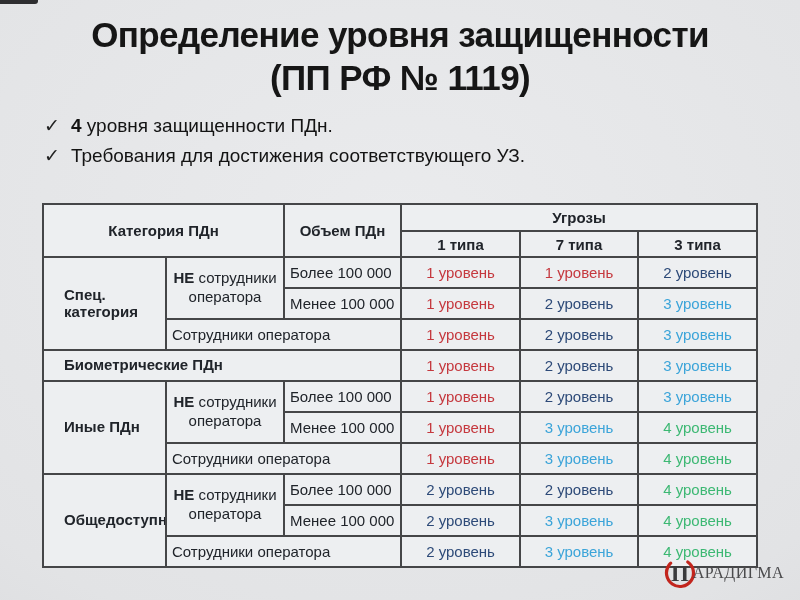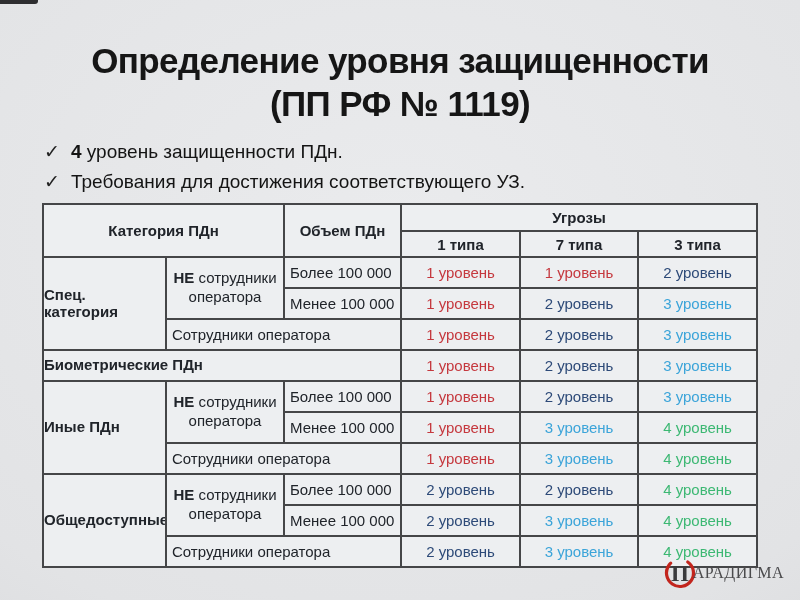--- a/index.html
+++ b/index.html
@@ -3,39 +3,39 @@
 <meta charset="utf-8">
 <style>
   html,body{margin:0;padding:0;}
   body{
     width:800px;height:600px;overflow:hidden;position:relative;
     font-family:"Liberation Sans","DejaVu Sans",sans-serif;
     background:radial-gradient(130% 130% at 50% 38%, #eaebed 0%, #e2e3e5 55%, #cfd0d3 100%);
   }
   .artifact{position:absolute;left:0;top:0;width:38px;height:4px;background:#2e2e30;border-radius:0 0 3px 0;}
   .title{
-    text-align:center;
-    font-weight:700;color:#161616;font-size:35px;line-height:1.22;letter-spacing:-0.6px;margin-top:40px;
+    text-align:center;padding-top:14px;
+    font-weight:700;color:#161616;font-size:35px;line-height:1.22;letter-spacing:-0.6px;
   }
   .bullets{margin:12px 0 0 44px;font-size:19px;color:#141414;}
   .bullet{display:flex;align-items:baseline;gap:11px;line-height:1.57;}
   .check{font-size:19px;color:#222;}
   .b{font-weight:700;}
 
   table.ptable{
     position:absolute;left:42px;top:203px;width:714px;
     border-collapse:collapse;background:#edeff1;
     font-size:15px;color:#20242a;table-layout:fixed;
   }
   .ptable th,.ptable td{border:2px solid #454648;padding:0 5px;overflow:hidden;}
   .ptable thead th{font-weight:700;text-align:center;}
   .h1{height:27px;}
   .h2{height:26px;}
   .ptable tbody td{height:29px;}
-  td.cat{font-weight:700;text-align:left;padding-left:0;line-height:1.1;}
+  td.cat{font-weight:700;text-align:left;padding-left:20px;line-height:1.1;}
   td.sub{text-align:center;line-height:1.25;}
   td.vol,td.emp{text-align:left;white-space:nowrap;}
   td.level{text-align:center;white-space:nowrap;}
   td.level[data-level="1"]{color:var(--level-1,#c5383e);}
   td.level[data-level="2"]{color:var(--level-2,#2d4a78);}
   td.level[data-level="3"]{color:var(--level-3,#3ba4d9);border-radius:12px;}
   td.level[data-level="4"]{color:var(--level-4,#3cb873);}
 
   .logo{position:absolute;right:16px;bottom:8px;display:flex;align-items:center;}
   .logo-text{
@@ -49,21 +49,21 @@
 <div class="artifact"></div>
 
 <div class="title">
   <div>Определение уровня защищенности</div>
   <div>(ПП РФ № 1119)</div>
 </div>
 
 <div class="bullets">
   <div class="bullet">
     <span class="check">✓</span>
-    <span><span class="b">4</span><span> уровень защищенности ПДн.</span></span>
+    <span><span class="b">4</span><span> уровня защищенности ПДн.</span></span>
   </div>
   <div class="bullet">
     <span class="check">✓</span>
     <span><span class="b"></span><span>Требования для достижения соответствующего УЗ.</span></span>
   </div>
 </div>
 
 <table class="ptable">
   <colgroup>
     <col style="width:123px">

